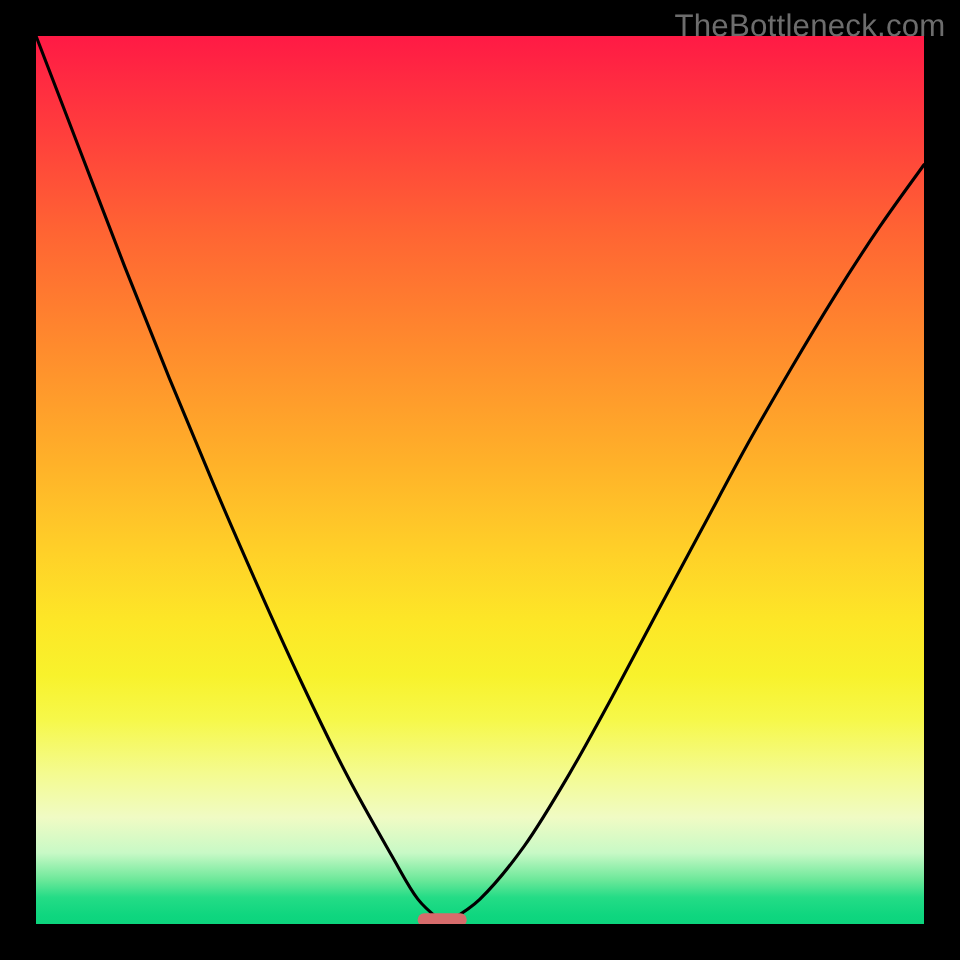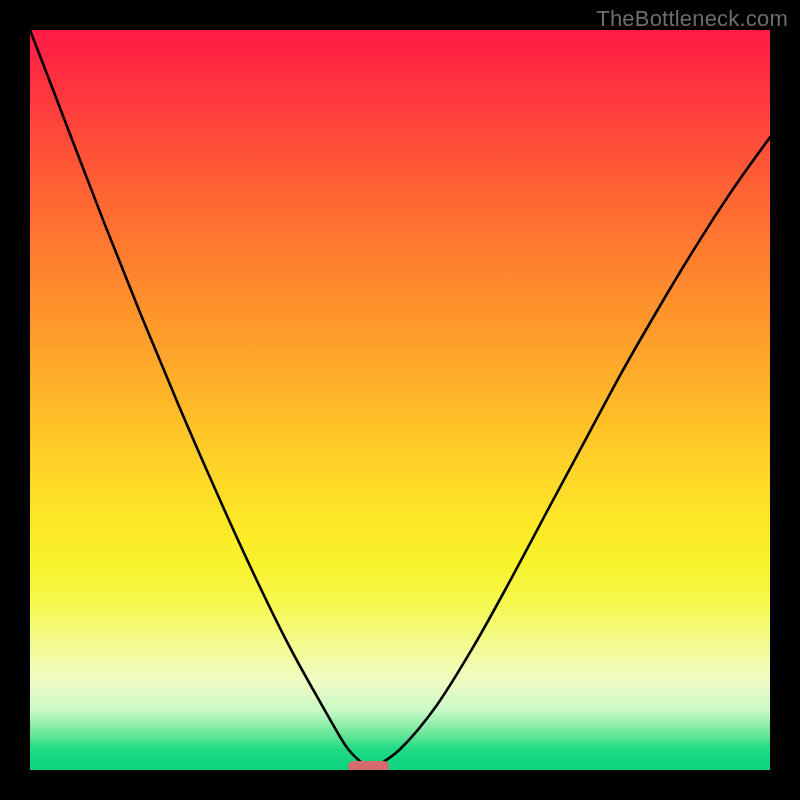--- a/index.html
+++ b/index.html
@@ -58,21 +58,21 @@
     position: absolute;
     height: 11px;
     border-radius: 6px;
     background: #d66b6b;
   }
   .watermark {
     position: absolute;
     top: 6px;
     right: 12px;
     color: #6d6d6d;
-    font-size: 22px;
+    font-size: 26px;
     letter-spacing: 0.2px;
     font-weight: 400;
   }
 </style>
 </head>
 <body>
 
 <div class="frame">
   <div class="plot">
     <div class="gradient-static"></div>

